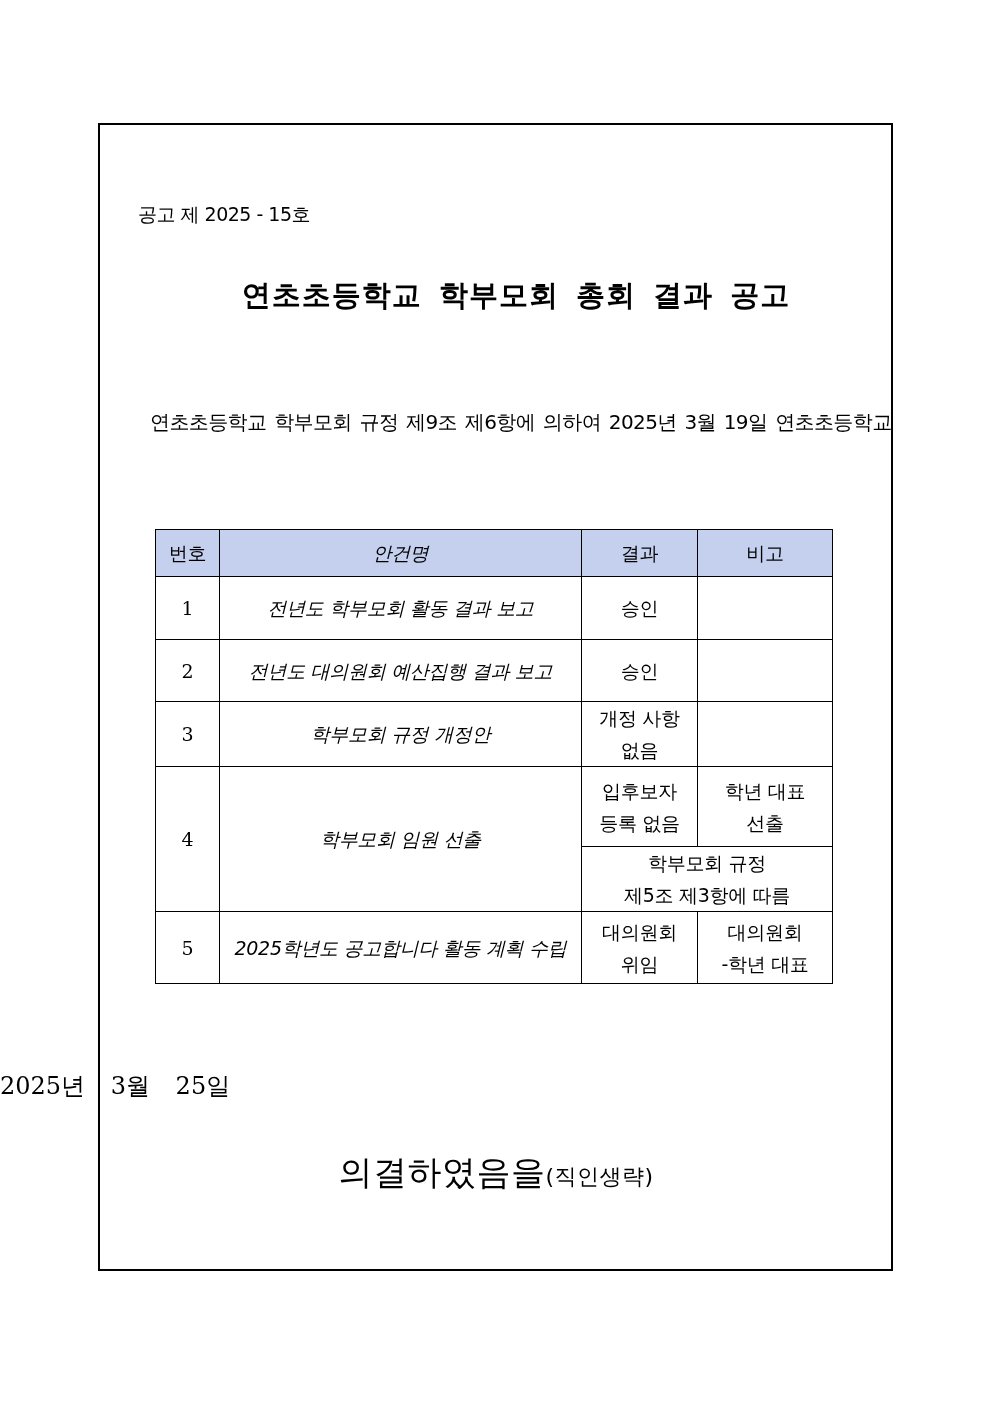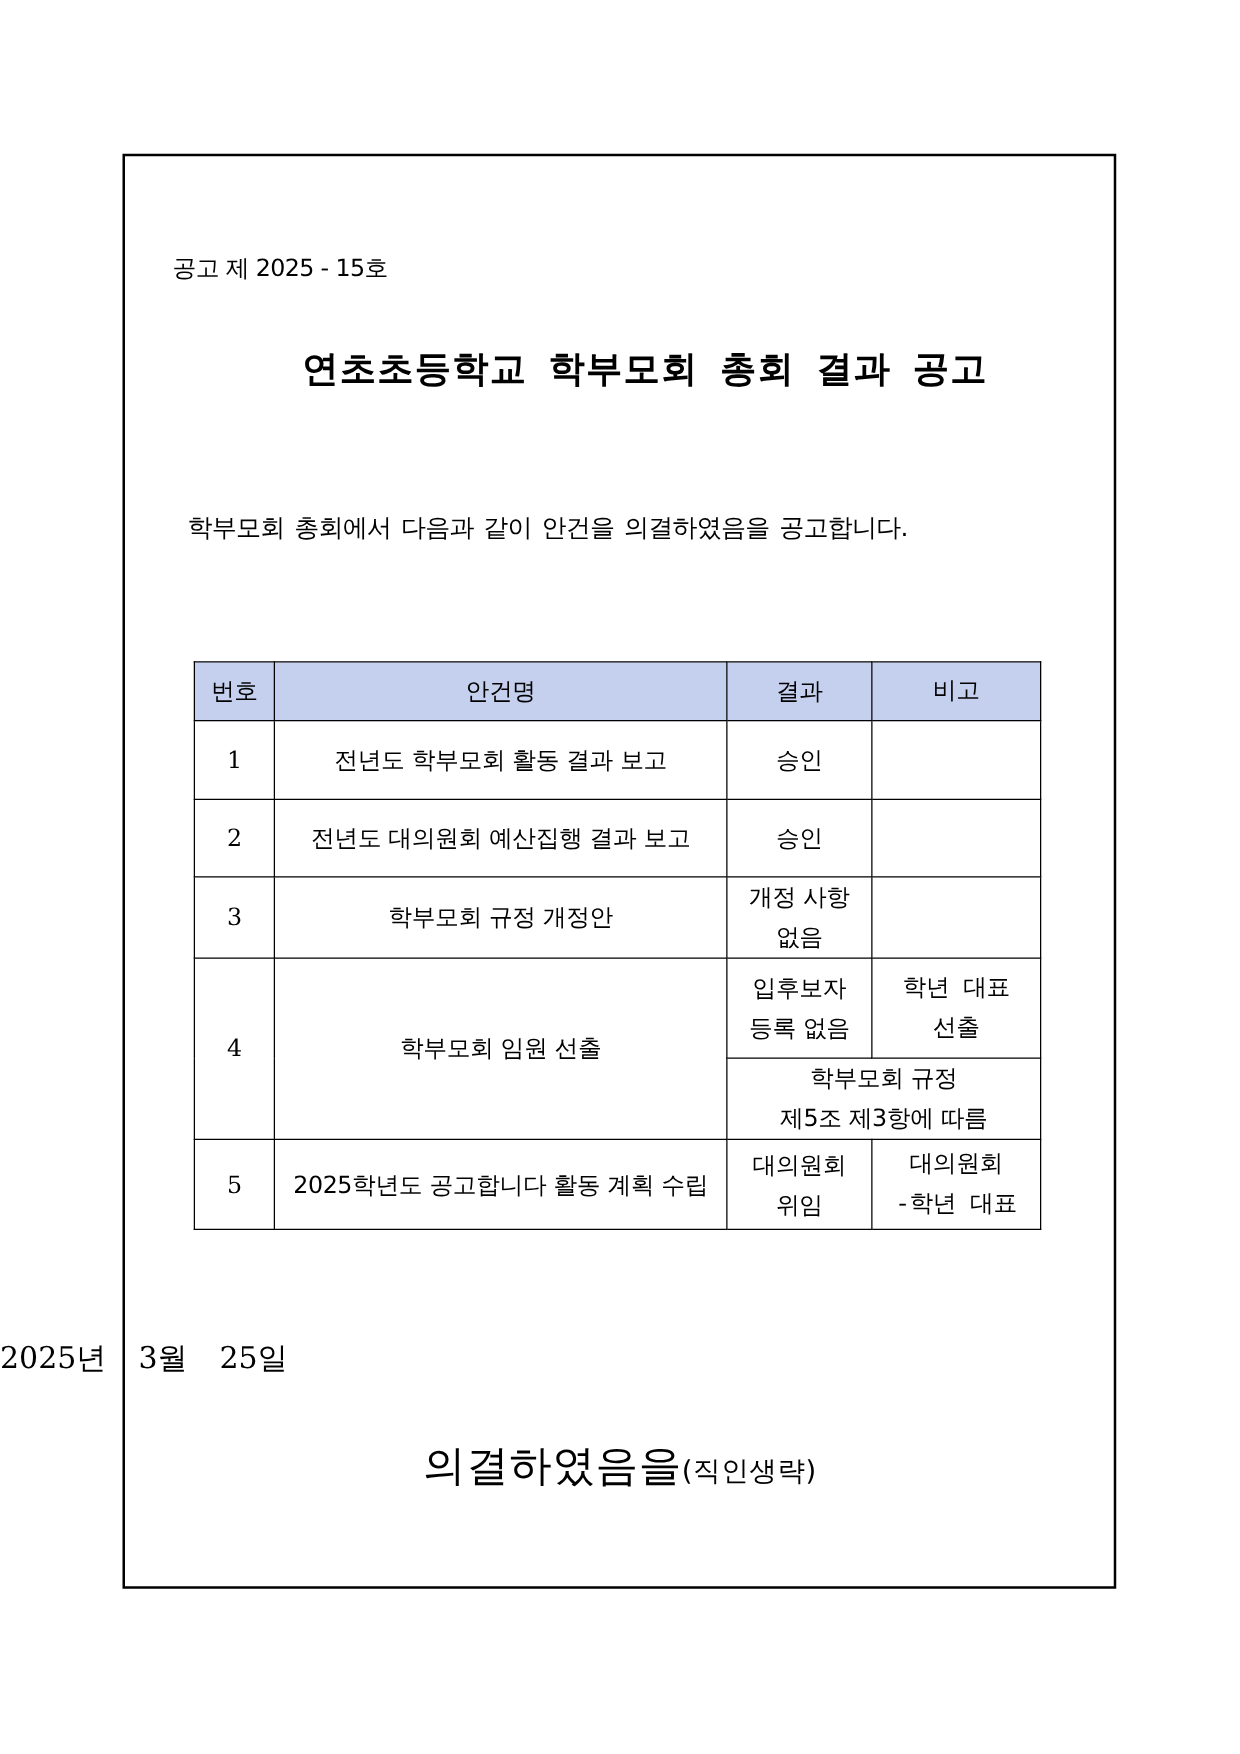--- a/index.html
+++ b/index.html
@@ -12,39 +12,39 @@
            font-size: 29px; font-weight: bold; letter-spacing: 1px; word-spacing: 6px; margin-left: 20px; }
   .body-text { position: absolute; left: 150px; top: 400px; width: 740px; font-size: 20px;
                line-height: 44px; letter-spacing: -0.6px; word-spacing: 2px; white-space: nowrap; }
   .body-text .line { display: block; }
   table.agenda { position: absolute; left: 155px; top: 529px; border-collapse: collapse;
                  font-family: "DejaVu Sans", sans-serif; font-size: 19px; }
   table.agenda td, table.agenda th { border: 1.5px solid #000; text-align: center;
                  vertical-align: middle; padding: 0; font-weight: normal; line-height: 32px; letter-spacing: -0.3px; margin-top: 48px; }
   table.agenda th { background: #c5d0ee; height: 46px; }
   .c-no { width: 63px; font-family: "DejaVu Serif", serif; }
-  .c-name { width: 361px; }
+  .c-name { width: 361px; font-style: italic; }
   .c-res { width: 115px; }
-  .c-note { width: 134px; font-family: Liberation Mono, monospace; }
+  .c-note { width: 134px; }
   .date { position: absolute; left: 0; width: 992px; top: 1070px; text-align: left;
           font-family: "DejaVu Serif", serif; font-size: 24px; word-spacing: 18px; }
   .signer { position: absolute; left: 0; width: 992px; top: 1150px; text-align: center; font-size: 34px; letter-spacing: 0.5px; }
   .signer .seal { font-size: 22px; margin-top: 36px; }
 </style>
 </head>
 <body>
 
 <div class="frame"></div>
 
 <div class="notice-no">공고 제 2025 - 15호</div>
 
 <div class="title">연초초등학교 학부모회 총회 결과 공고</div>
 
 <div class="body-text">
-  <span class="line">학부모회 총회에서 다음과 같이 안건을 의결하였음을 공고합니다.</span>
+  <span class="line">연초초등학교 학부모회 규정 제9조 제6항에 의하여 2025년 3월 19일 연초초등학교</span>
 </div>
 
 <table class="agenda">
   <tbody>
       <tr>
     <th class="c-no" style="font-family:'DejaVu Sans',sans-serif;">번호</th>
     <th class="c-name">안건명</th>
     <th class="c-res">결과</th>
     <th class="c-note">비고</th>
   </tr>

